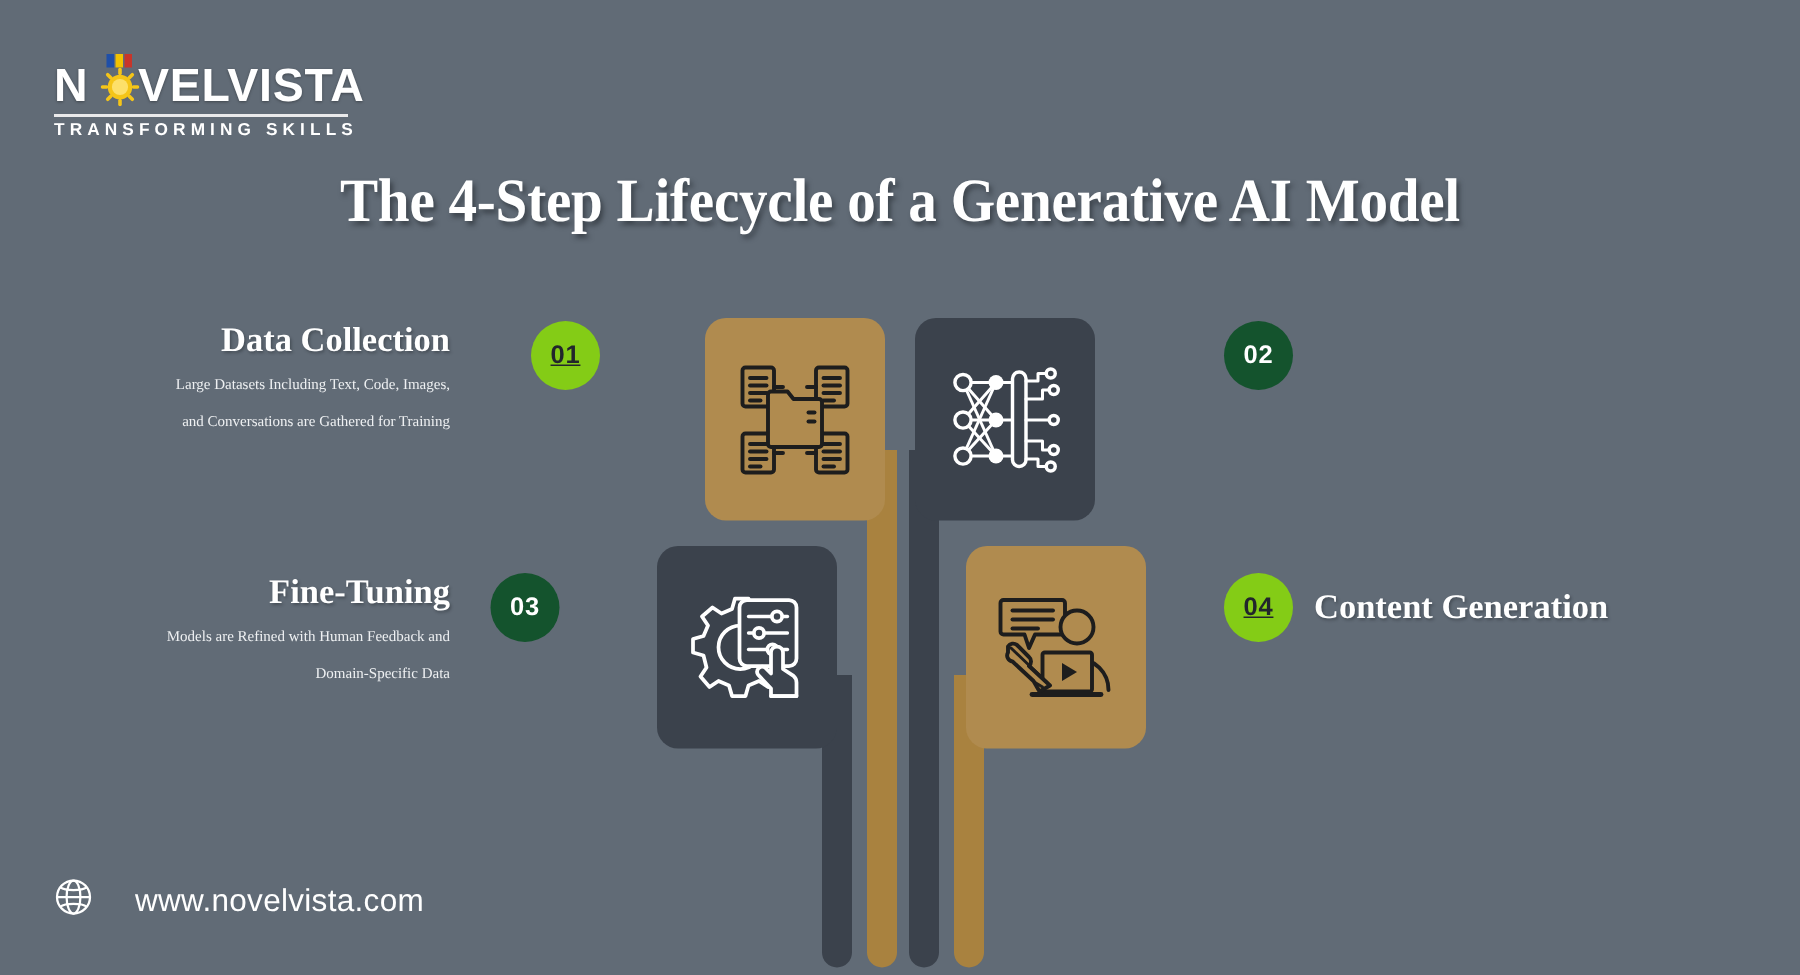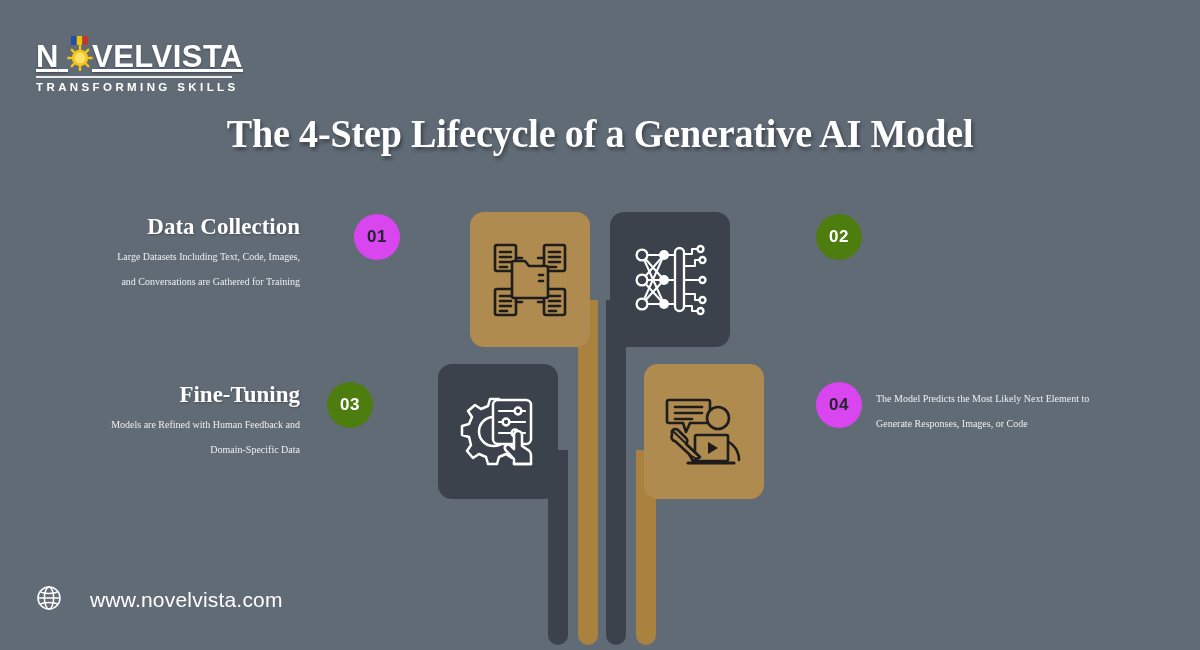--- a/index.html
+++ b/index.html
@@ -17,21 +17,20 @@
   .logo { position:absolute; left:36px; top:40px; width:220px; height:52px; }
   .logo-word {
     font-family:"Liberation Sans", sans-serif;
     font-weight:bold;
     font-size:31px;
     letter-spacing:0.5px;
     color:#ffffff;
     line-height:34px;
     white-space:nowrap;
     text-shadow:0 1px 2px rgba(0,0,0,.35);
-    text-decoration:underline;
   }
   .logo-word .sun-slot {
     display:inline-block; width:26px; height:26px;
     position:relative; vertical-align:-4px; margin:0 -1px;
   }
   .logo-sun { position:absolute; left:0; bottom:0; width:26px; height:26px; }
   .logo-flags { position:absolute; left:4px; top:-9px; width:19px; height:9px; display:flex; gap:1px; }
   .logo-flags i { display:block; width:5px; height:9px; }
   .logo-rule { width:196px; height:2px; background:#f1f1f1; margin-top:2px; opacity:.95; }
   .logo-sub {
@@ -69,22 +68,22 @@
 
   
   .step { position:absolute; display:flex; align-items:flex-start; }
   .badge {
     width:46px; height:46px; border-radius:50%;
     flex:0 0 46px;
     display:flex; align-items:center; justify-content:center;
     font-family:"Liberation Sans", sans-serif;
     font-weight:bold; font-size:17px; letter-spacing:.5px;
   }
-  .badge.gold { background:#d946ef; color:#22262c; }
-  .badge.dark { background:#4d7c0f; color:#ffffff; }
+  .badge.gold { background:#84cc16; color:#22262c;text-decoration:underline; }
+  .badge.dark { background:#14532d; color:#ffffff; }
 
   .step-text { width:196px; }
   .step-title {
     font-family:"Liberation Serif", serif;
     font-weight:bold; font-size:23px; color:#ffffff;
     line-height:26px; white-space:nowrap;
     text-shadow:1px 1px 2px rgba(30,34,40,.4);
   }
   .step-desc {
     font-family:"Liberation Serif", serif;
@@ -94,21 +93,21 @@
   .step.right-align { flex-direction:row; }
   .step.right-align .step-text { text-align:right; margin-right:14px; }
   .step.left-align .step-text { text-align:left; margin-left:14px; }
   .step.left-align .step-title { white-space:nowrap; }
   .wide .step-text { width:228px; }
 
   
   #step-01 { left:104px; top:214px;gap:40px; }
   #step-02 { left:816px; top:214px; }
   #step-03 { left:104px; top:382px;gap:13px; }
-  #step-04 { left:816px; top:382px; }
+  #step-04 { left:816px; top:382px;align-items:center; }
 
   
   .footer {
     position:absolute; left:36px; top:585px;
     display:flex; align-items:center; gap:12px;
   }
   .footer-url {
     font-family:"Liberation Sans", sans-serif;
     font-size:21px; color:#ffffff; letter-spacing:.2px;margin-left:16px;
   }
@@ -318,21 +317,21 @@
     <div class="step-text">
       <div class="step-title">Fine-Tuning</div>
       <div class="step-desc">Models are Refined with Human Feedback and Domain-Specific Data</div>
     </div>
     <div class="badge dark">03</div>
   </div>
 
   <div class="step left-align wide" id="step-04">
     <div class="badge gold">04</div>
     <div class="step-text">
-      <div class="step-desc">The Model Predicts the Most Likely Next Element to Generate Responses, Images, or Code</div>
+      <div class="step-title">Content Generation</div>
     </div>
   </div>
 
   <div class="footer">
     <span>
       <svg width="26" height="26" viewBox="0 0 26 26" fill="none" stroke="#ffffff" stroke-width="1.5">
         <circle cx="13" cy="13" r="11"></circle>
         <ellipse cx="13" cy="13" rx="4.6" ry="11"></ellipse>
         <line x1="2" y1="13" x2="24" y2="13"></line>
         <path d="M4.2 6.6 C7.5 9 18.5 9 21.8 6.6"></path>

